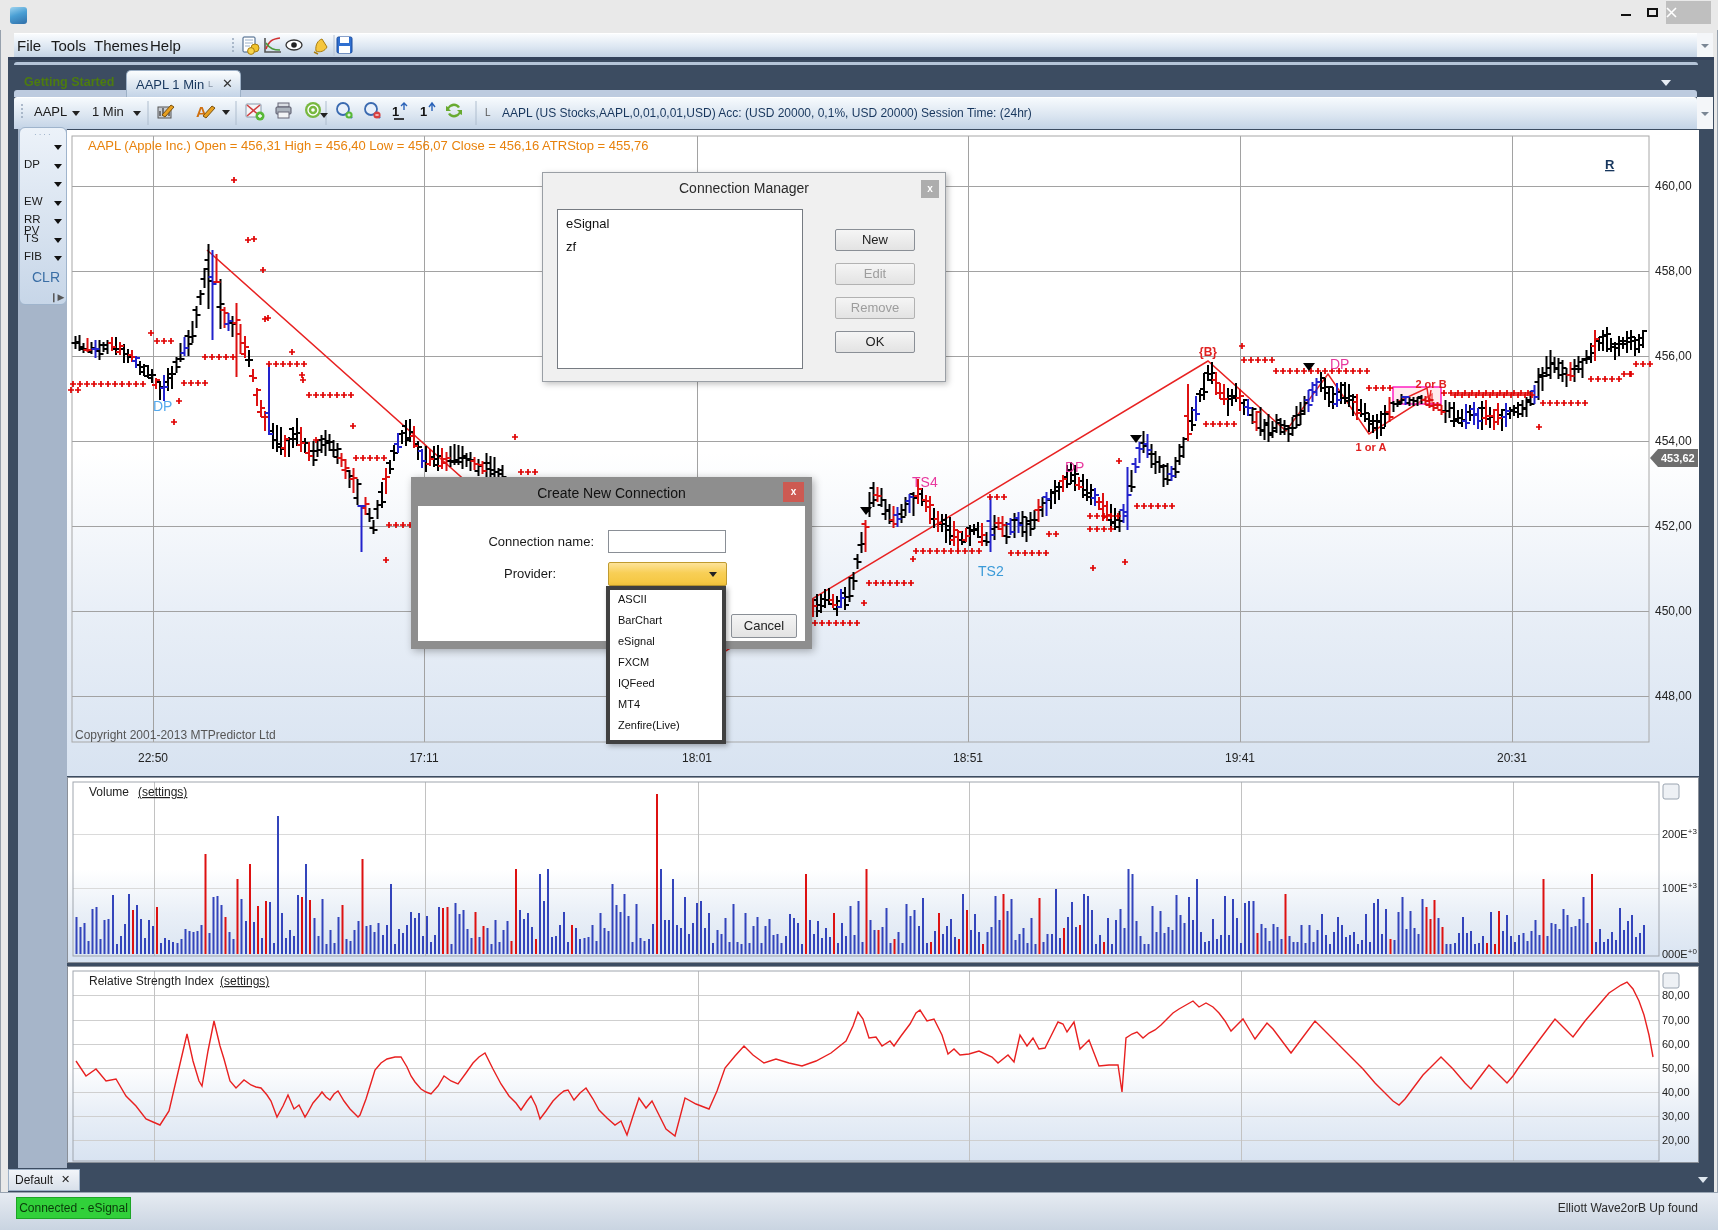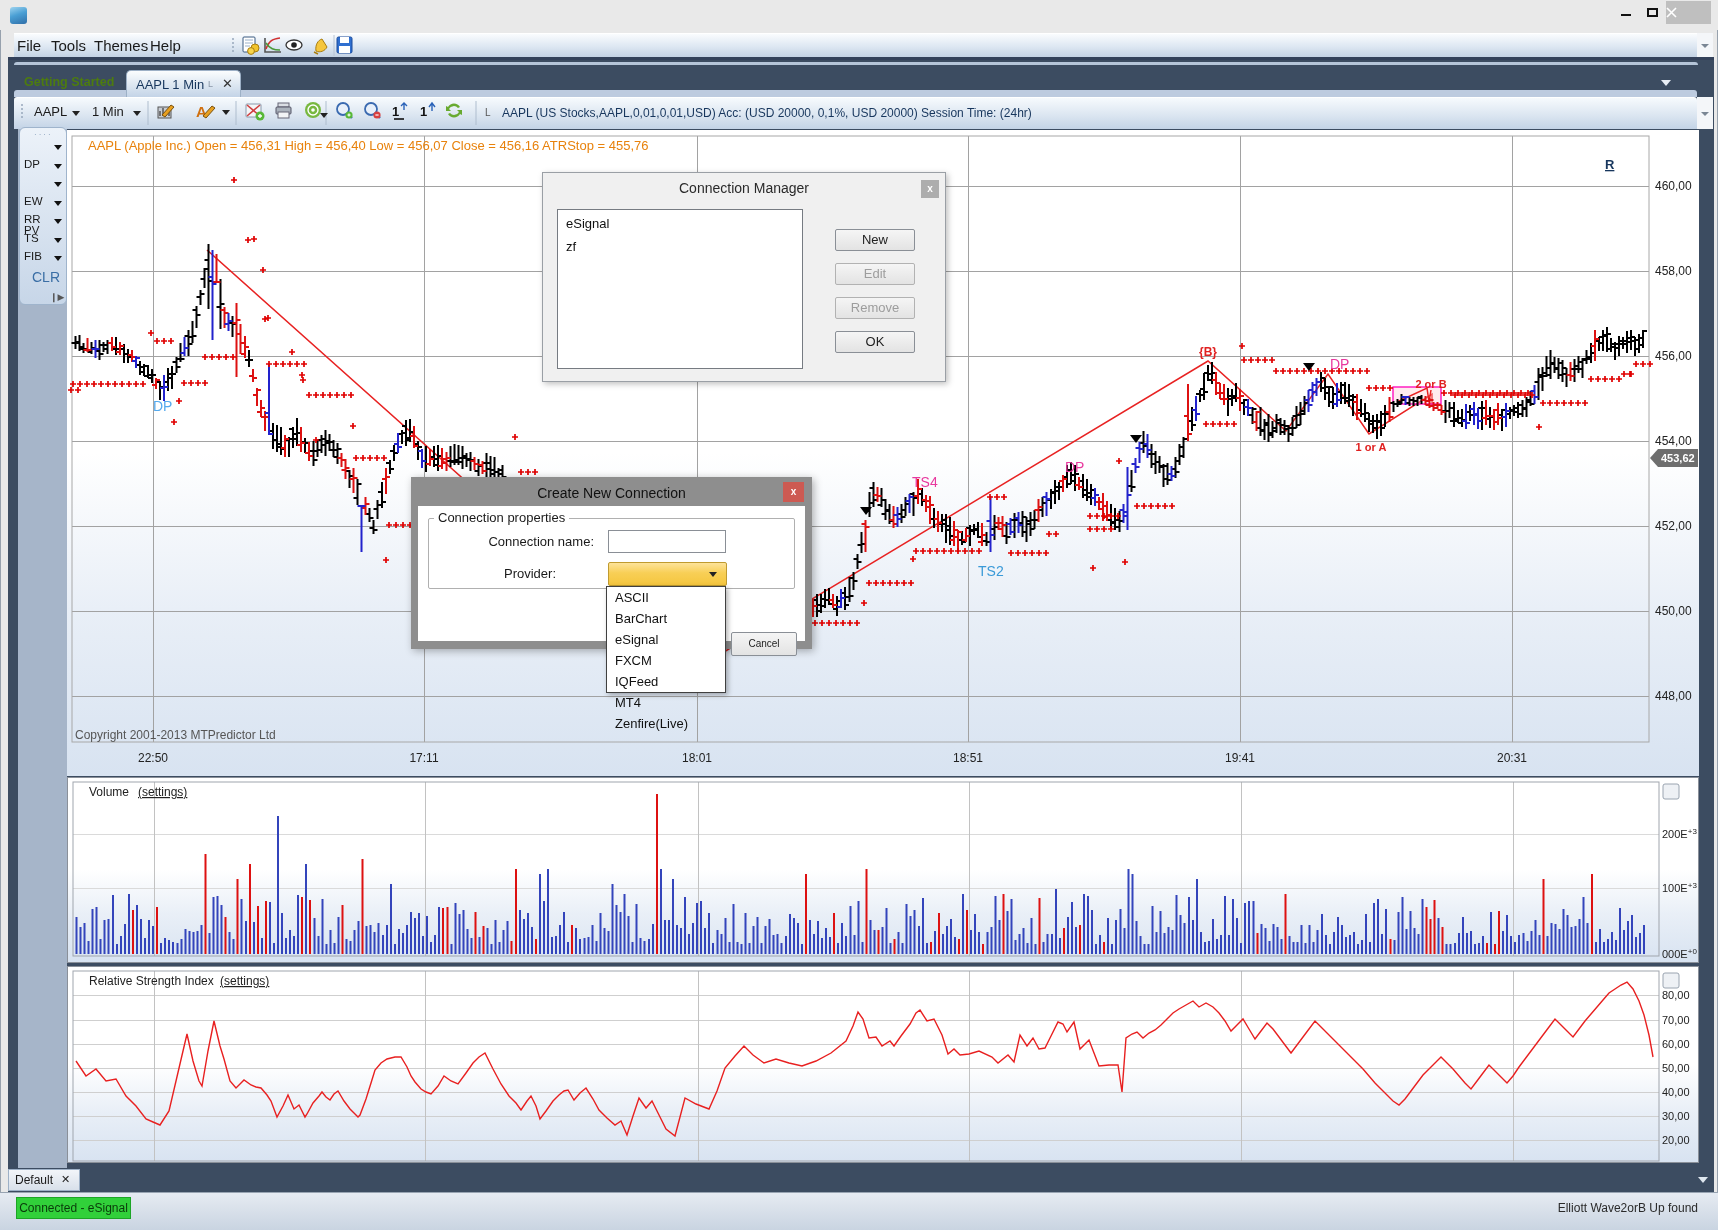--- a/index.html
+++ b/index.html
@@ -67,25 +67,25 @@
 #dlg-cnc .close { position:absolute; left:372px; top:5px; width:21px; height:20px; background:#cd5a52;
   color:#fff; font-size:10px; font-weight:bold; text-align:center; line-height:19px; }
 #dlg-cnc .body { position:absolute; left:7px; top:29px; width:387px; height:135px; background:#fff; }
 #cnc-group { position:absolute; left:10px; top:12px; width:367px; height:71px; border:1px solid #b0b0b0;
   border-radius:2px; }
 #cnc-group .glabel { position:absolute; left:5px; top:-9px; background:#fff; padding:0 4px; font-size:13px; color:#1a1a1a; }
 .cnc-label { position:absolute; font-size:13px; color:#1a1a1a; text-align:right; }
 #cnc-input { position:absolute; left:190px; top:24px; width:118px; height:23px; background:#fff; border:1px solid #8a8f96; }
 #cnc-combo { position:absolute; left:190px; top:56px; width:119px; height:24px;
   background:linear-gradient(#fde39a,#f8cf56 45%,#f5c63e); border:1px solid #c09b30; border-radius:2px; }
-#cnc-list { left:606px; top:586px; width:120px; height:107px; background:#fff; border:1px solid #404040;
-  box-shadow:2px 2px 5px rgba(0,0,0,0.3); font-size:13px; color:#111; }
+#cnc-list { left:606px; top:586px; width:120px; height:158px; background:#fff; border:4px solid #404040;
+  box-shadow:2px 2px 5px rgba(0,0,0,0.3); font-size:11px; color:#111; }
 #cnc-list div { padding:3px 0 0 8px; height:21px; }
-#cnc-cancel { left:731px; top:632px; width:66px; height:24px; border:1px solid #8a8f96; border-radius:2px;
-  background:linear-gradient(#f5f5f5,#e3e3e3); font-size:10px; text-align:center; line-height:22px; color:#222; }
+#cnc-cancel { left:731px; top:614px; width:66px; height:24px; border:1px solid #8a8f96; border-radius:2px;
+  background:linear-gradient(#f5f5f5,#e3e3e3); font-size:13px; text-align:center; line-height:22px; color:#222; }
 
 #bottomtabs { left:8px; top:1168px; width:1706px; height:24px; background:#3c4c61; }
 #tab-default { left:8px; top:1169px; width:72px; height:22px; background:linear-gradient(#f2f5f9,#d8e0ea);
   border:1px solid #9db0c6; font-size:12px; color:#1a1a1a; }
 #statusbar { left:0px; top:1192px; width:1718px; height:38px;
   background:linear-gradient(#e6ebf2,#c9d4e1); border-top:1px solid #98a4b2; }
 #conn-badge { left:16px; top:1197px; width:115px; height:22px; background:#31d03a; border:1px solid #1da526;
   font-size:12px; color:#0a3a0a; text-align:center; line-height:21px; }
 #elliott { left:1398px; top:1201px; width:300px; text-align:right; font-size:12px; color:#2a2a2a; }
 svg text { font-family:"Liberation Sans", sans-serif; }
@@ -311,23 +311,20 @@
     <div class="cmbtn" style="top:56px;">New</div>
     <div class="cmbtn dis" style="top:90px;">Edit</div>
     <div class="cmbtn dis" style="top:124px;">Remove</div>
     <div class="cmbtn" style="top:158px;">OK</div>
   </div>
 
   <div class="abs" id="dlg-cnc">
     <div class="title">Create New Connection</div>
     <div class="close">x</div>
     <div class="body">
-      <div id="cnc-group">
-          <span class="glabel">Connection properties</span>
-        </div>
       <div class="cnc-label" style="left:40px; top:28px; width:136px;">Connection name:</div>
       <div id="cnc-input"></div>
       <div class="cnc-label" style="left:80px; top:60px; width:58px;">Provider:</div>
       <div id="cnc-combo">
           <div class="darr" style="position:absolute; left:100px; top:9px;"></div>
         </div>
     </div>
   </div>
   <div class="abs" id="cnc-list">
     <div>ASCII</div>

